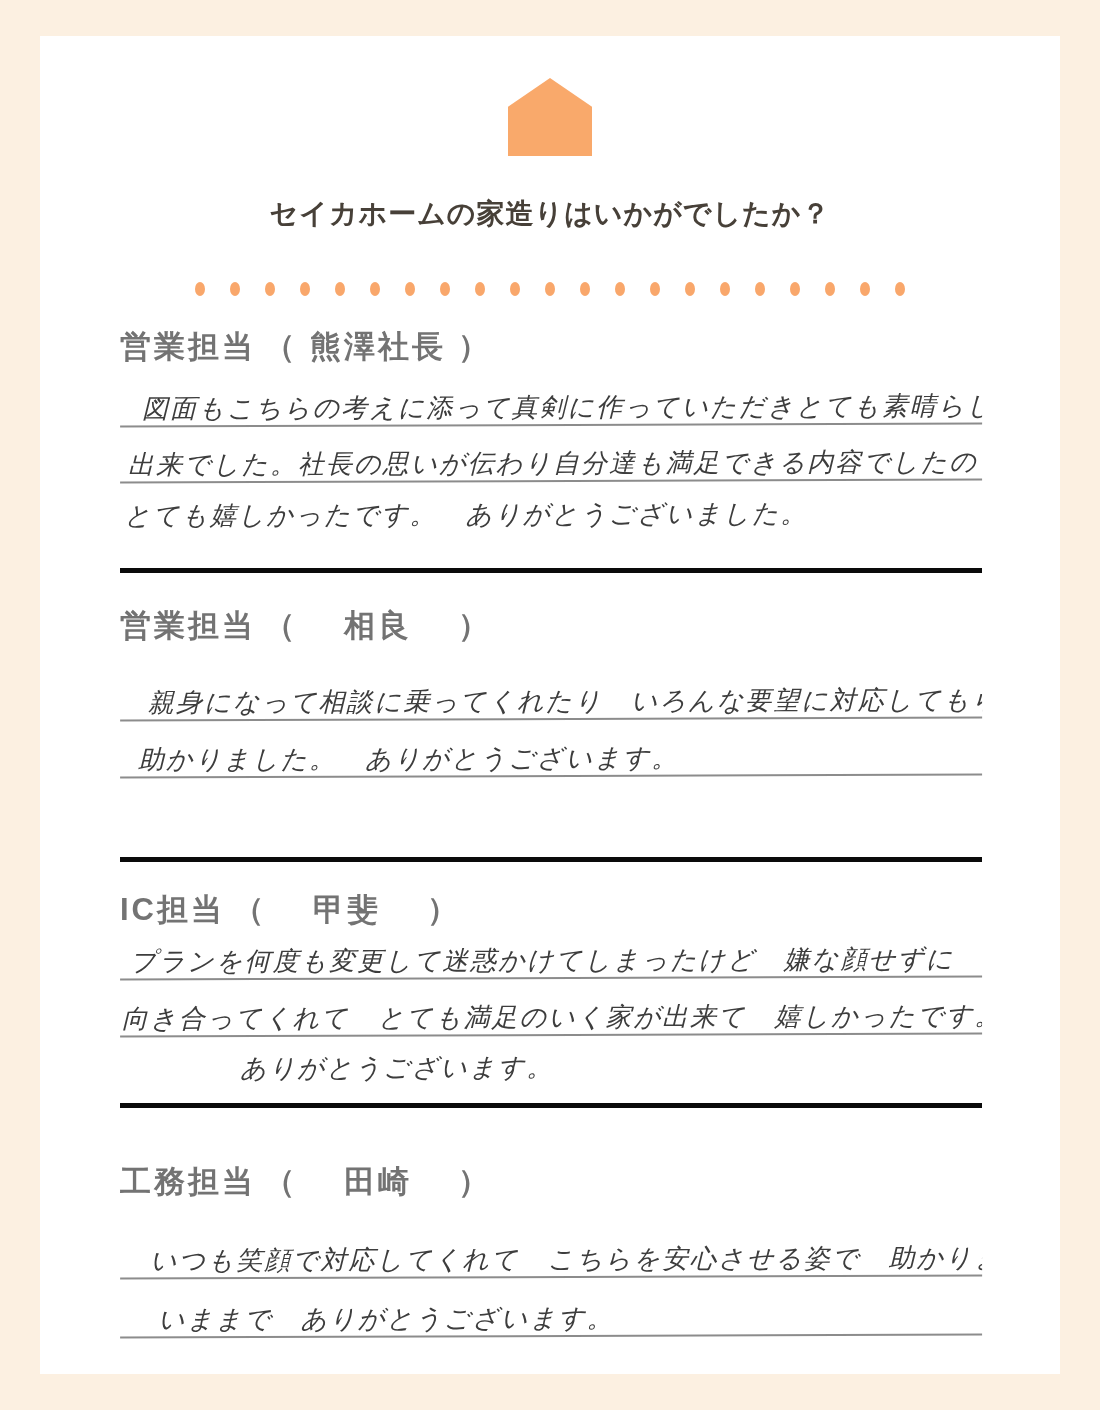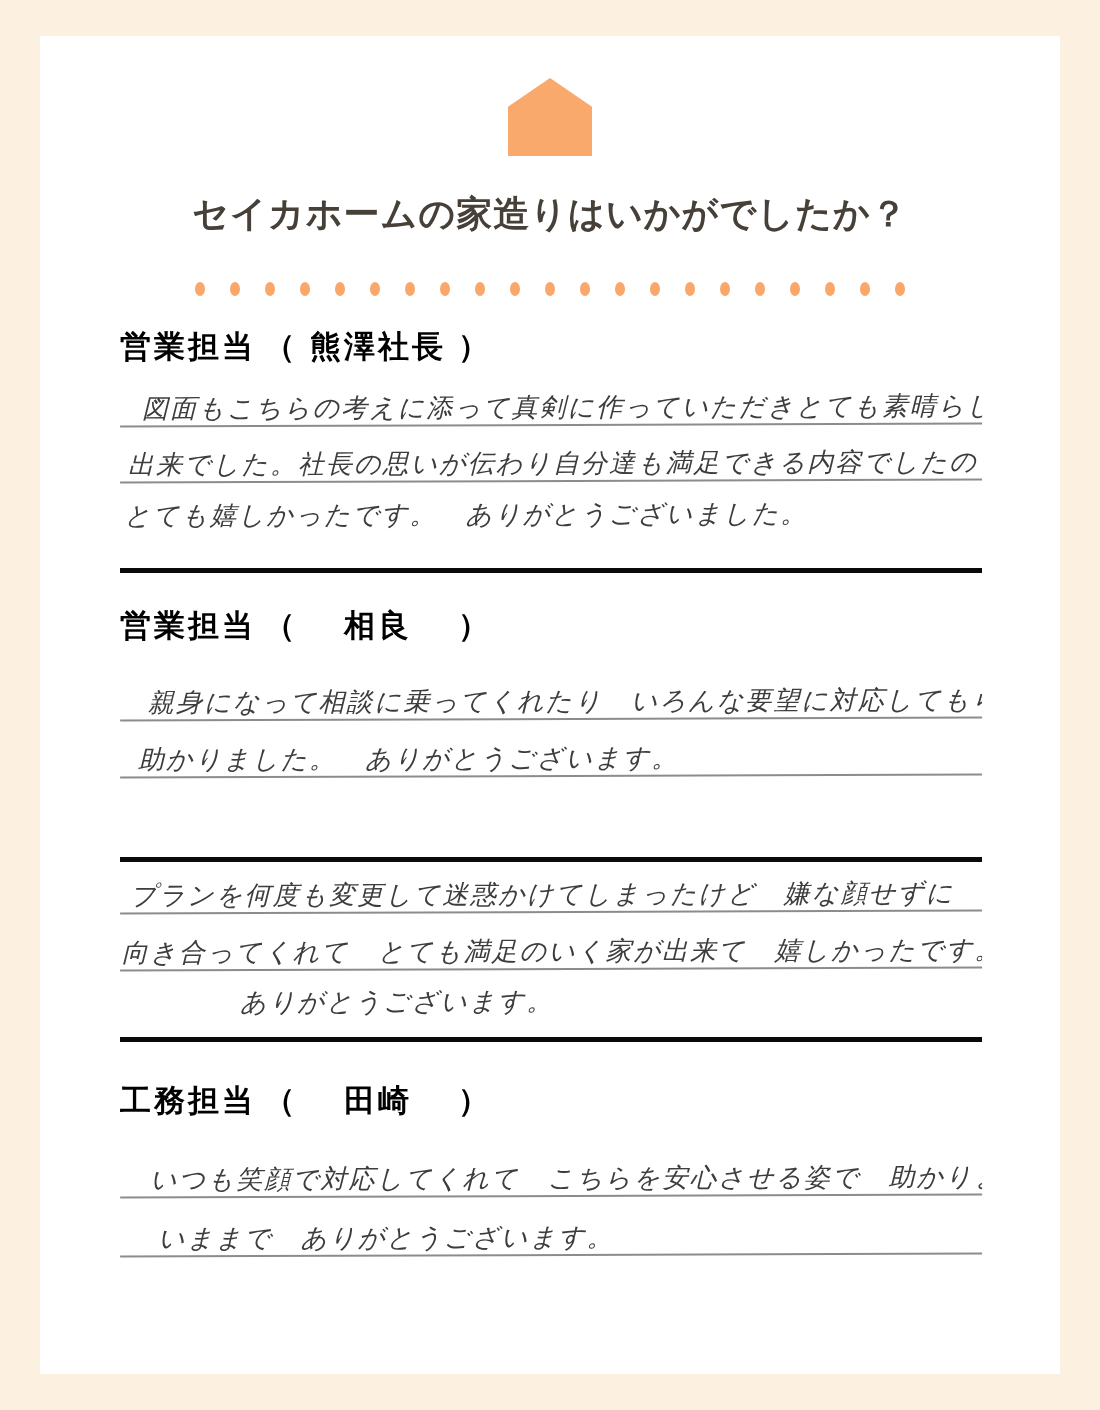--- a/index.html
+++ b/index.html
@@ -20,21 +20,21 @@
   .house {
     width: 84px; height: 78px;
     margin: 42px auto 0 auto;
     background: #F9A96B;
     clip-path: polygon(50% 0%, 100% 37%, 100% 100%, 0% 100%, 0% 37%);
   }
   
   .title {
     margin: 34px 0 0 0;
     text-align: center;
-    font-size: 36px;
+    font-size: 28px;
     line-height: 48px;
     font-weight: bold;
     letter-spacing: 1px;
     color: #474038;
   }
   
   .dots {
     margin-top: 44px;
     display: flex;
     justify-content: center;
@@ -47,21 +47,21 @@
     width: 10px; height: 14px;
     border-radius: 50%;
     background: #F9A76B;
   }
   .content { padding: 0 78px 0 80px; }
   .sec-h {
     margin: 0;
     font-size: 31px;
     line-height: 36px;
     font-weight: 800;
-    color: #000000;
+    color: #737373;
     letter-spacing: 3px;
   }
   .sec-h .po { margin-left: 8px; }
   .sec-h .nm {
     display: inline-block;
     min-width: 160px;
     text-align: center;
   }
   
   .hw {
@@ -93,21 +93,21 @@
   .s2-r1 { height: 74px; padding-left: 28px; }
   .s2-r2 { height: 55px; padding-left: 18px; }
   .d2    { margin-top: 80px; }
   
   .s3-h  { margin-top: 30px; }
   .s3-r1 { height: 49px; padding-left: 10px; }
   .s3-r2 { height: 55px; padding-left: 2px; }
   .s3-r3 { height: 48px; padding-left: 120px; }
   .d3    { margin-top: 19px; }
   
-  .s4-h  { margin-top: 41px; }
+  .s4-h  { margin-top: 56px; }
   .s4-r1 { height: 76px; padding-left: 30px; }
   .s4-r2 { height: 57px; padding-left: 38px; }
 </style>
 </head>
 <body style="background: rgb(252, 240, 225);">
 
 <div class="panel" style="background: rgb(255, 255, 255);">
 
   <div class="house" style="background: rgb(249, 169, 107);"></div>
 
@@ -150,20 +150,21 @@
 
     <section>
       <h2 class="sec-h s2-h"><span>営業担当</span><span class="po">（</span><span class="nm">相良</span><span class="pc">）</span></h2>
       <div class="hw ruled s2-r1">親身になって相談に乗ってくれたり　いろんな要望に対応してもらって</div>
       <div class="hw ruled s2-r2">助かりました。　ありがとうございます。</div>
     </section>
 
     <div class="divider d2"></div>
 
     <section>
+      <h2 class="sec-h s3-h"><span>IC担当</span><span class="po">（</span><span class="nm">甲斐</span><span class="pc">）</span></h2>
       <div class="hw ruled s3-r1">プランを何度も変更して迷惑かけてしまったけど　嫌な顔せずに</div>
       <div class="hw ruled s3-r2">向き合ってくれて　とても満足のいく家が出来て　嬉しかったです。</div>
       <div class="hw s3-r3">ありがとうございます。</div>
     </section>
 
     <div class="divider d3"></div>
 
     <section>
       <h2 class="sec-h s4-h"><span>工務担当</span><span class="po">（</span><span class="nm">田崎</span><span class="pc">）</span></h2>
       <div class="hw ruled s4-r1">いつも笑顔で対応してくれて　こちらを安心させる姿で　助かりました。</div>

